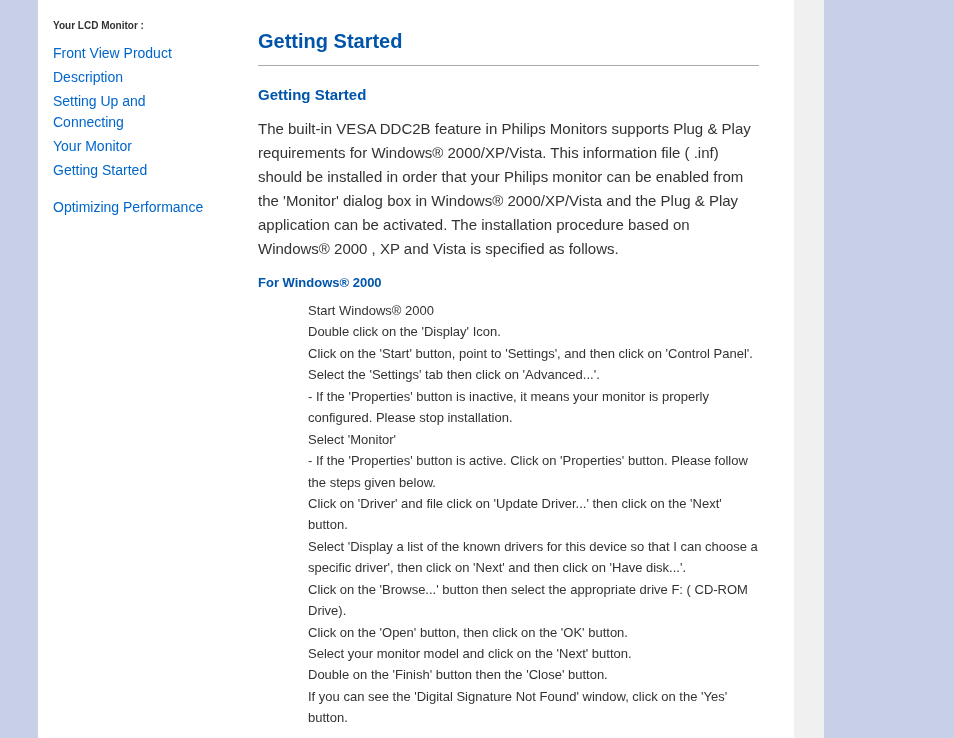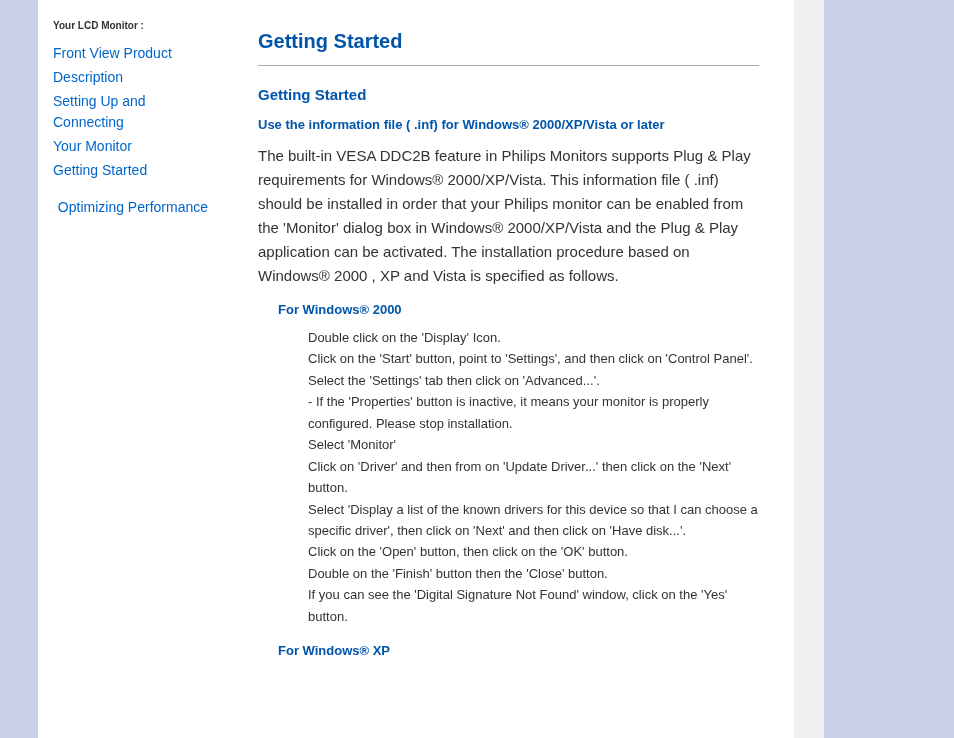--- a/index.html
+++ b/index.html
@@ -46,21 +46,20 @@
     .sidebar-nav a {
       color: #0066cc;
       text-decoration: none;
       font-size: 14px;
       display: block;
       line-height: 1.5;
     }
 
     .sidebar-section-gap {
       margin-bottom: 24px;
-      text-align: right;
     }
 
     
     .main-content {
       flex: 1;
       background-color: #ffffff;
       padding: 30px 35px;
       overflow-y: auto;
     }
 
@@ -96,21 +95,20 @@
       color: #333;
       line-height: 1.6;
       margin-bottom: 14px;
     }
 
     .windows-section-title {
       font-size: 13px;
       font-weight: bold;
       color: #0055aa;
       margin-bottom: 10px;
-      margin-left: 20px;
     }
 
     .steps-list {
       margin-left: 50px;
       margin-bottom: 16px;
     }
 
     .steps-list p {
       font-size: 13px;
       color: #333;
@@ -160,34 +158,37 @@
     </li>
   </ul>
 </div>
 
 <div class="main-content">
   <h1 class="page-title">Getting Started</h1>
   <hr class="divider">
 
   <h2 class="section-title">Getting Started</h2>
 
-  <p class="subtitle">Use the information file ( .inf) for Windows® 2000/XP/Vista or later</p>
 
   <p class="intro-paragraph">The built-in VESA DDC2B feature in Philips Monitors supports Plug &amp; Play requirements for Windows® 2000/XP/Vista. This information file ( .inf) should be installed in order that your Philips monitor can be enabled from the 'Monitor' dialog box in Windows® 2000/XP/Vista and the Plug &amp; Play application can be activated. The installation procedure based on Windows® 2000 , XP and Vista is specified as follows.</p>
 
   <p class="windows-section-title">For Windows® 2000</p>
   <div class="steps-list">
+    <p>Start Windows® 2000</p>
     <p>Double click on the 'Display' Icon.</p>
     <p>Click on the 'Start' button, point to 'Settings', and then click on 'Control Panel'.</p>
     <p>Select the 'Settings' tab then click on 'Advanced...'.</p>
     <p>- If the 'Properties' button is inactive, it means your monitor is properly configured. Please stop installation.</p>
     <p>Select 'Monitor'</p>
-    <p>Click on 'Driver' and then from on 'Update Driver...' then click on the 'Next' button.</p>
+    <p>- If the 'Properties' button is active. Click on 'Properties' button. Please follow the steps given below.</p>
+    <p>Click on 'Driver' and file click on 'Update Driver...' then click on the 'Next' button.</p>
     <p>Select 'Display a list of the known drivers for this device so that I can choose a specific driver', then click on 'Next' and then click on 'Have disk...'.</p>
+    <p>Click on the 'Browse...' button then select the appropriate drive F: ( CD-ROM Drive).</p>
     <p>Click on the 'Open' button, then click on the 'OK' button.</p>
+    <p>Select your monitor model and click on the 'Next' button.</p>
     <p>Double on the 'Finish' button then the 'Close' button.</p>
     <p>If you can see the 'Digital Signature Not Found' window, click on the 'Yes' button.</p>
   </div>
 
   <p class="windows-section-title">For Windows® XP</p>
 
 </div>
 
 <div class="right-area">
   <div class="right-white-bar"></div>

